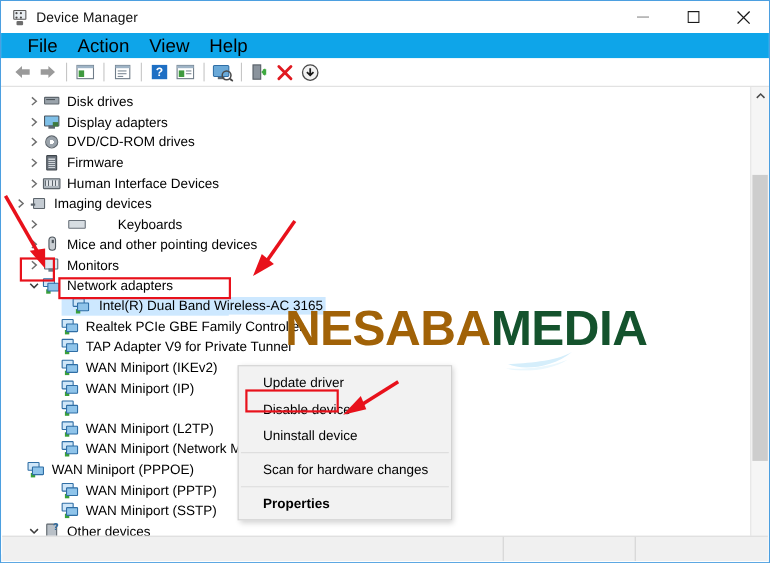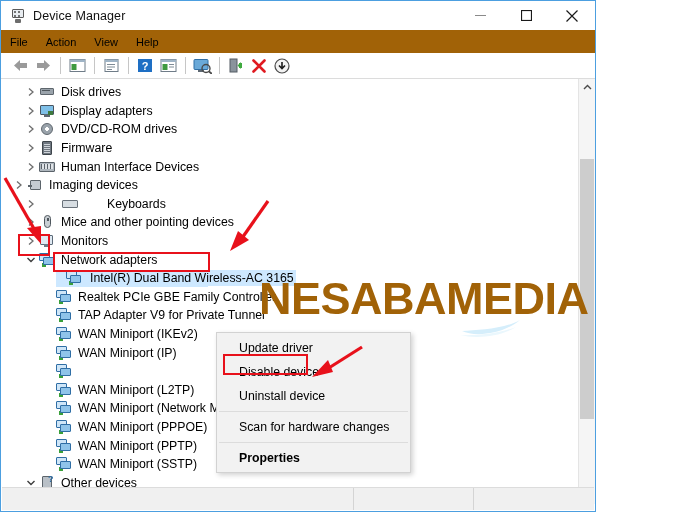--- a/index.html
+++ b/index.html
@@ -5,21 +5,21 @@
   html, body {
     margin: 0; padding: 0;
     background: #ffffff;
   }
   body {
     font-family: "Liberation Sans", sans-serif;
     -webkit-font-smoothing: antialiased;
   }
   #app {
     position: relative;
-    width: 596px;
+    width: 700px;
     height: 512px;
     overflow: hidden;
     background: #ffffff;
     border: 1px solid #4c9fe0;
     box-sizing: border-box;
   }
 
   
   .titlebar {
     position: relative;
@@ -71,23 +71,23 @@
     display: flex; align-items: center; justify-content: center;
     color: #1a1a1a;
   }
   .win-btn svg { display: block; }
 
   
   .menubar {
     height: 23px;
     display: flex;
     align-items: center;
-    padding-left: 0;
-    background: #a16207;
-    font-size: 11px;
+    padding-left: 15px;
+    background: #0ea5e9;
+    font-size: 17px;
     color: #000000;
   }
   .menu-item {
     padding: 2px 9px;
     line-height: 16px;
   }
 
   
   .toolbar {
     height: 26px;
@@ -268,21 +268,21 @@
     top: 196px;
     z-index: 8;
     pointer-events: none;
     font-size: 45px;
     font-weight: bold;
     letter-spacing: -0.5px;
     line-height: 48px;
     white-space: nowrap;
   }
   .wm-a { color: #a16207; text-align: right; }
-  .wm-b { color: #a16207; }
+  .wm-b { color: #14532d; }
   .wm-swoosh {
     position: absolute;
     left: 459px;
     top: 236px;
     width: 62px;
     height: 22px;
     z-index: 8;
     pointer-events: none;
   }
 
@@ -609,21 +609,21 @@
         <div class="rlabel">WAN Miniport (L2TP)</div>
       </div>
       <div class="row" style="padding-left:55px;">
         <div class="ricon">
             <div class="ic-net-back"></div>
             <div class="ic-net-plug"></div>
             <div class="ic-net-front"></div>
           </div>
         <div class="rlabel">WAN Miniport (Network Monitor)</div>
       </div>
-      <div class="row" style="padding-left:55px;">
+      <div class="row" style="padding-left:24px;">
         <div class="ricon">
             <div class="ic-net-back"></div>
             <div class="ic-net-plug"></div>
             <div class="ic-net-front"></div>
           </div>
         <div class="rlabel">WAN Miniport (PPPOE)</div>
       </div>
       <div class="row" style="padding-left:55px;">
         <div class="ricon">
             <div class="ic-net-back"></div>

